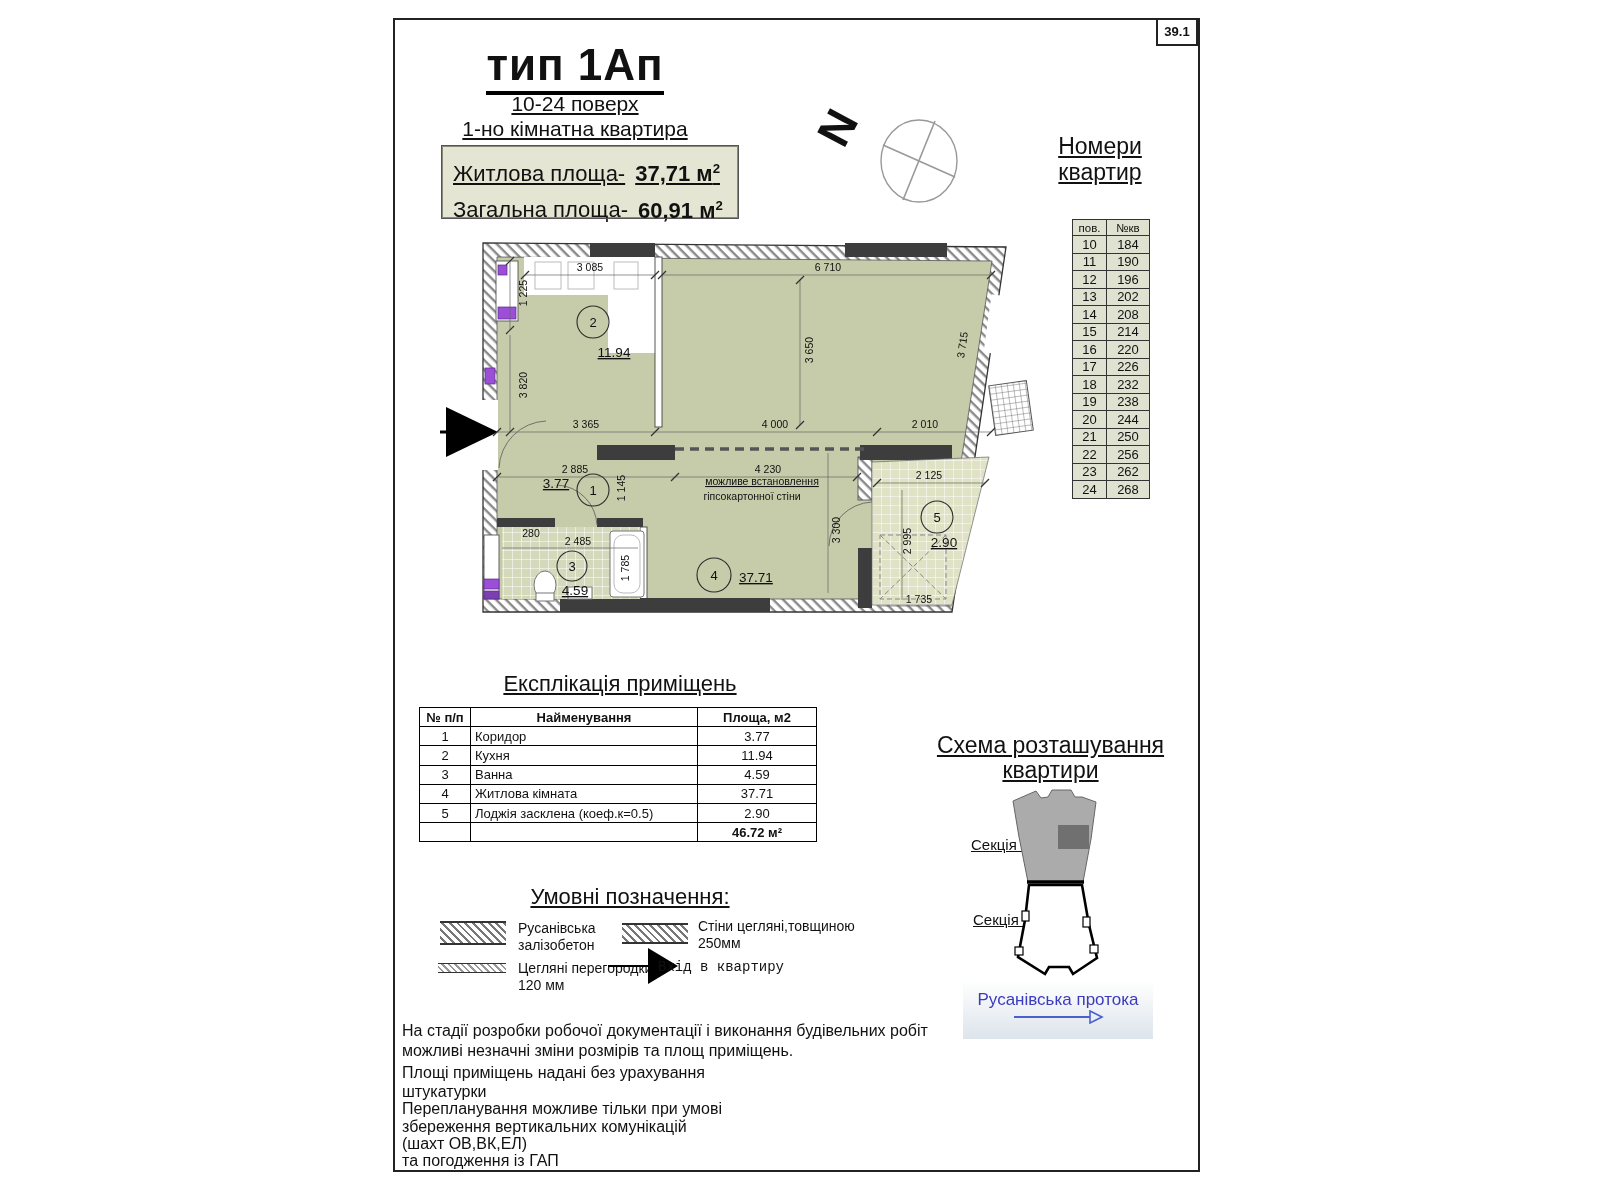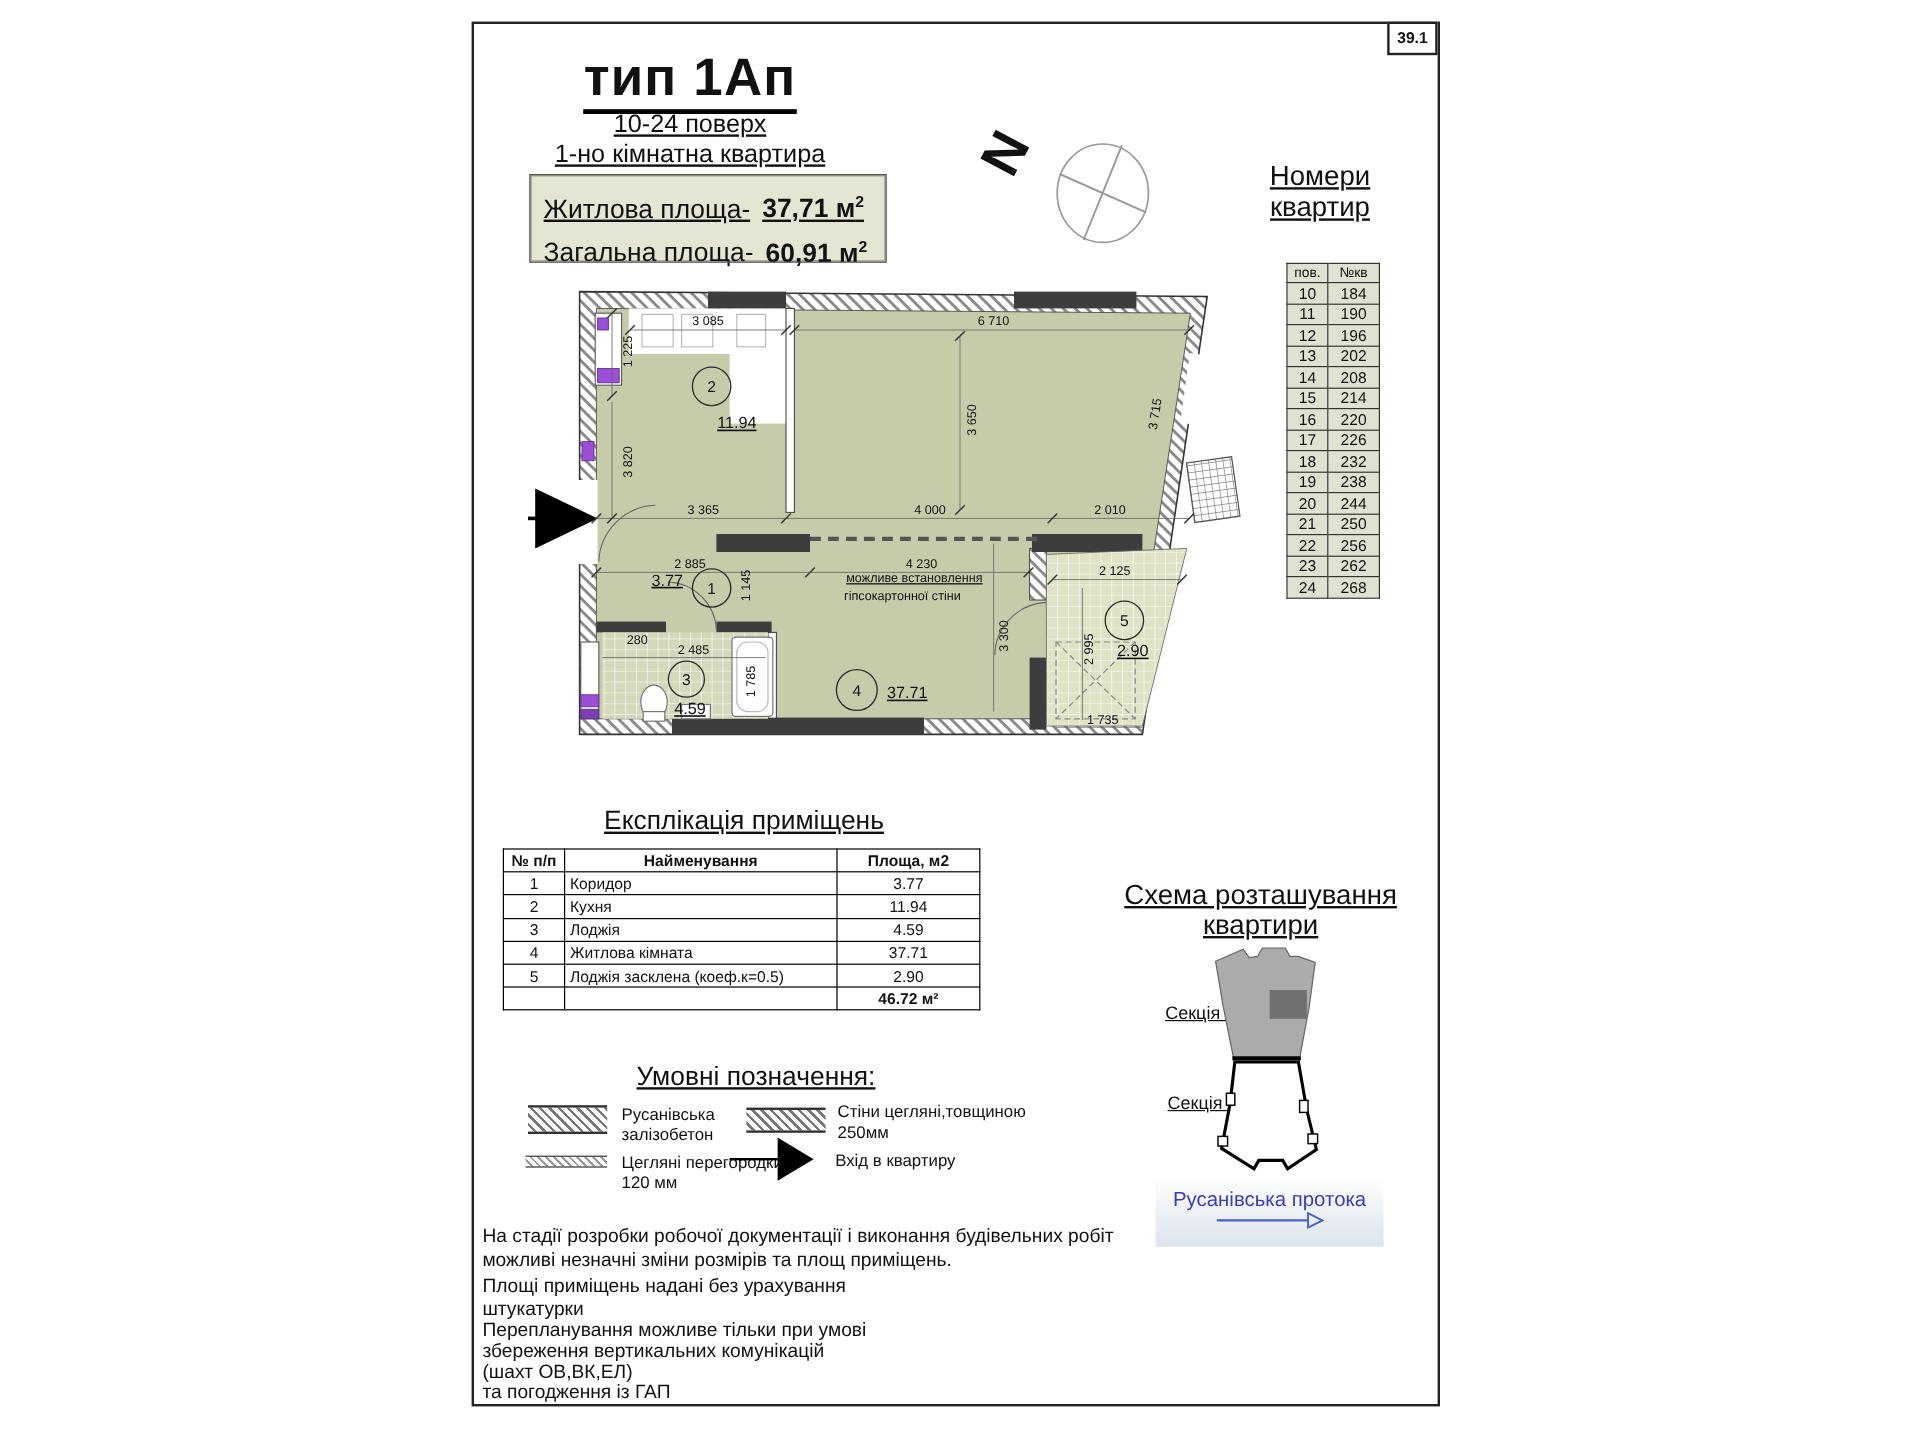--- a/index.html
+++ b/index.html
@@ -342,21 +342,21 @@
           <td class="nm">Коридор</td>
           <td class="ar">3.77</td>
         </tr>
     <tr>
           <td class="n">2</td>
           <td class="nm">Кухня</td>
           <td class="ar">11.94</td>
         </tr>
     <tr>
           <td class="n">3</td>
-          <td class="nm">Лоджія</td>
+          <td class="nm">Ванна</td>
           <td class="ar">4.59</td>
         </tr>
     <tr>
           <td class="n">4</td>
           <td class="nm">Житлова кімната</td>
           <td class="ar">37.71</td>
         </tr>
     <tr>
           <td class="n">5</td>
           <td class="nm">Лоджія засклена (коеф.к=0.5)</td>
@@ -381,21 +381,21 @@
     <div>Стіни цегляні,товщиною</div>
       <div>250мм</div>
   </div>
   <div class="abs hatch-thin" style="left:438px;top:963px;width:68px;height:8px;"></div>
   <div class="abs leg-label" style="left:518px;top:960px;">
     <div>Цегляні перегородки</div>
       <div>120 мм</div>
   </div>
   <div id="leg-arrow-line" class="abs"></div>
   <div id="leg-arrow-head" class="abs"></div>
-  <div class="abs leg-label" style="left:696px;top:959px;"><span>Вхід в квартиру</span></div>
+  <div class="abs leg-label" style="left:658px;top:959px;font-family:Liberation Mono, monospace;"><span>Вхід в квартиру</span></div>
 
   <div class="abs note-line" style="top:1022px;"><span>На стадії розробки робочої документації і виконання будівельних робіт</span></div>
   <div class="abs note-line" style="top:1042px;"><span>можливі незначні зміни  розмірів та площ приміщень.</span></div>
   <div class="abs note-line" style="top:1064px;"><span>Площі приміщень надані без урахування</span></div>
   <div class="abs note-line" style="top:1083px;"><span>штукатурки</span></div>
   <div class="abs note-line" style="top:1118px;"><span>збереження вертикальних комунікацій</span></div>
   <div class="abs note-line" style="top:1100px;"><span>Перепланування можливе тільки при умові</span></div>
   <div class="abs note-line" style="top:1135px;"><span> (шахт ОВ,ВК,ЕЛ)</span></div>
   <div id="schema-title" class="abs ctr">
     <div class="u">Схема розташування</div>

